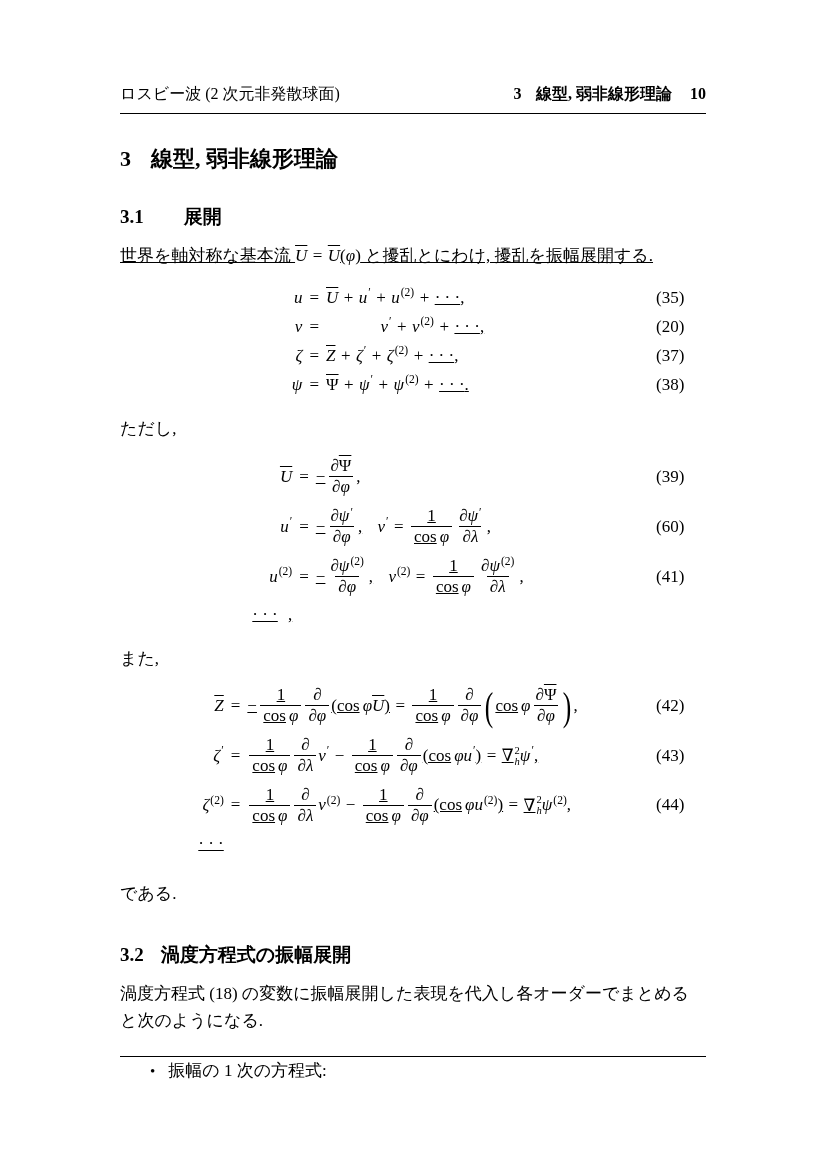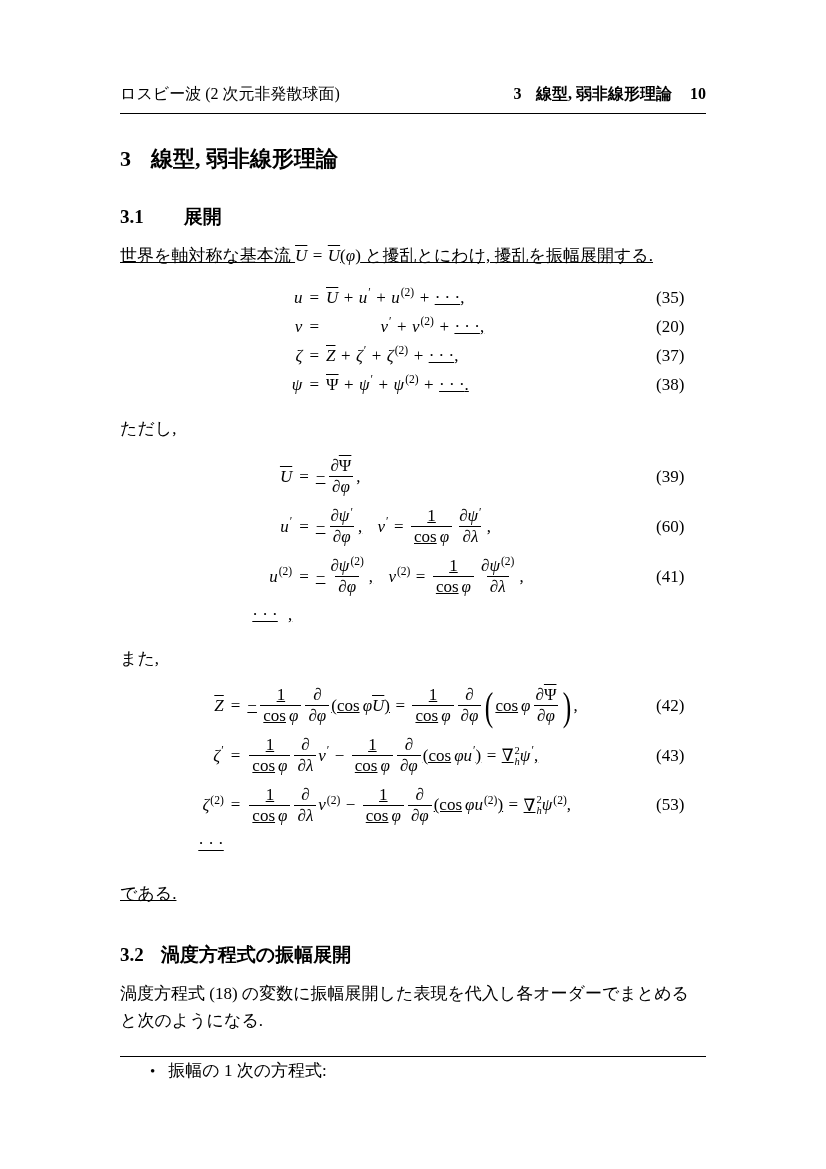--- a/index.html
+++ b/index.html
@@ -18,21 +18,21 @@
 
   
   .sec{display:flex;align-items:baseline;gap:20px;font-weight:bold;font-size:22px;margin-top:30px;}
   .subsec{display:flex;align-items:baseline;gap:17px;font-weight:bold;font-size:19px;}
   .subsec.s31{margin-top:30px;gap:40px;}
   .subsec.s32{margin-top:34px;}
 
   
   .para{font-size:17px;line-height:1.62;margin-top:12px;}
   .para.tight{margin-top:20px;}
-  .para.dearu{margin-top:26px;text-decoration:underline;}
+  .para.dearu{margin-top:26px;}
   .bullet{display:flex;align-items:baseline;gap:13px;padding-left:30px;font-size:17px;margin-top:24px;}
   .bmark{font-size:15px;}
 
   
   .eqgrid{display:grid;grid-template-columns:1fr max-content max-content max-content 1fr 50px;
           align-items:center;font-size:17px;}
   .eqgrid.g1{margin-top:18px;row-gap:9px;}
   .eqgrid.g2{margin-top:14px;row-gap:8px;}
   .eqgrid.g3{margin-top:12px;row-gap:8px;}
   .cell{min-height:1em;}
@@ -379,21 +379,21 @@
             <span class="sscol">
               <span class="ssup">2</span>
               <span class="ssub it">h</span>
             </span>
           </span>
           <span class="it">ψ</span>
           <span class="sup">(2)</span>
           <span class="rm">,</span>
         </span>
         <span class="gr cell"></span>
-        <span class="tag cell">(53)</span>
+        <span class="tag cell">(44)</span>
         <span class="gl cell"></span>
         <span class="lhs cell">
           <span class="rm">· · ·</span>
         </span>
         <span class="rel cell"></span>
         <span class="rhs cell"></span>
         <span class="gr cell"></span>
         <span class="tag cell"></span>
       </div>
 

